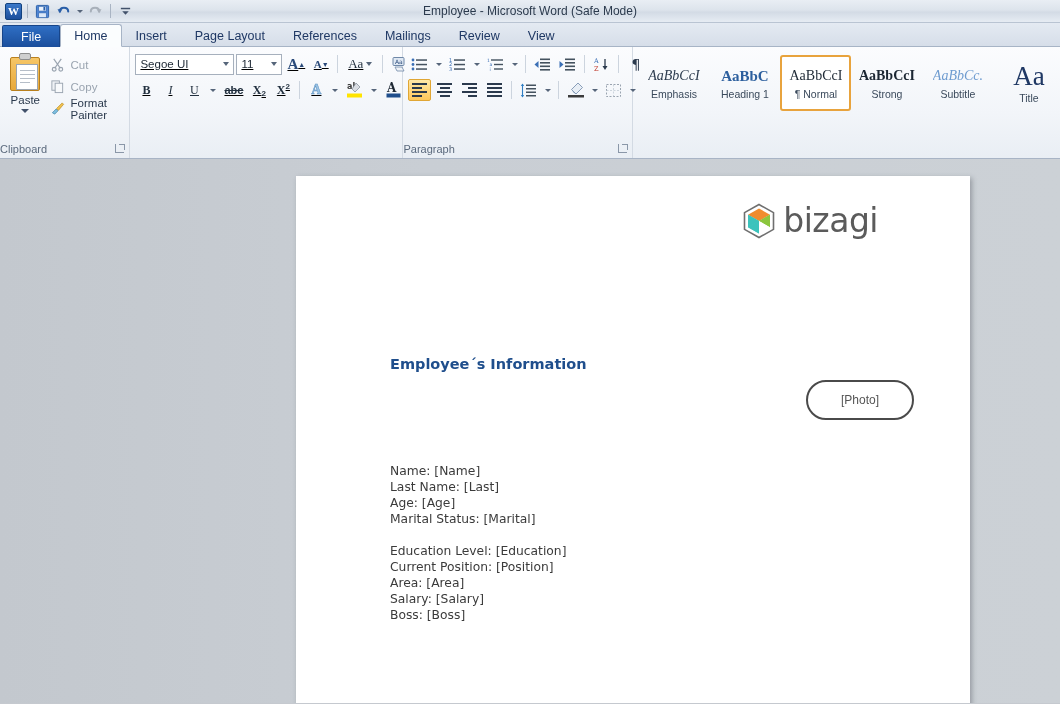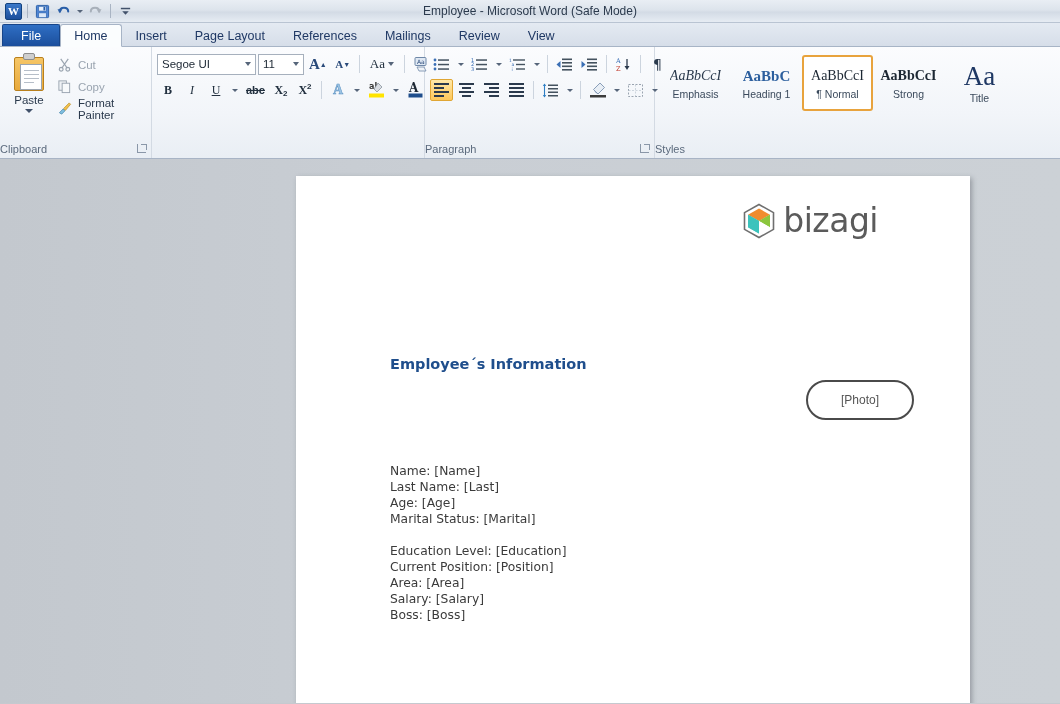--- a/index.html
+++ b/index.html
@@ -37,21 +37,21 @@
   .win-title {
     position: absolute; left: 0; right: 0; text-align: center;
     font-size: 12px; color: #2b3a4d;
     pointer-events: none;
   }
 
   
   .tabstrip {
     height: 24px;
     background: linear-gradient(to bottom, #e4eaf2, #d6dee9);
-    display: flex; align-items: flex-start;
+    display: flex; align-items: center;
     padding-left: 2px;
     border-bottom: 1px solid #a7b4c6;
     position: relative;
   }
   .tab {
     height: 23px; line-height: 23px;
     padding: 0 13px;
     font-size: 12.5px; color: #1f3864;
     border: 1px solid transparent;
     border-bottom: none;
@@ -365,21 +365,21 @@
         </div>
       </div>
     </div>
     <div class="group-label">
       <span>Clipboard</span>
       <span class="dlg-launcher"></span>
     </div>
   </div>
 
   <div class="group g-font">
-    <div class="group-body" style="flex-direction:column; padding-top:6px;">
+    <div class="group-body" style="flex-direction:column; padding-top:6px;text-decoration:underline;">
       <div class="row">
         <div class="combo fontname">
           <span>Segoe UI</span>
           <span class="arrow">
               <i class="tri-dn"></i>
             </span>
         </div>
         <div class="combo fontsize">
           <span>11</span>
           <span class="arrow">
@@ -618,27 +618,28 @@
         </div>
         <div class="style-item active">
           <div class="style-preview" style="color:#1c2733;">AaBbCcI</div>
           <div class="style-name">¶ Normal</div>
         </div>
         <div class="style-item">
           <div class="style-preview" style="font-weight:bold;color:#1c2733;">AaBbCcI</div>
           <div class="style-name">Strong</div>
         </div>
         <div class="style-item">
+          <div class="style-preview" style="font-style:italic;color:#6f9cd0;">AaBbCc.</div>
+          <div class="style-name">Subtitle</div>
+        </div>
+        <div class="style-item">
           <div class="style-preview" style="color:#1f3864;font-size:27px;line-height:28px;">Aa</div>
           <div class="style-name">Title</div>
         </div>
       </div>
-    </div>
-    <div class="group-label" style="width:228px">
-      <span>Styles</span>
     </div>
   </div>
 
 </div>
 
 <div class="docarea">
   <div class="page">
 
     <div class="logo">
       <svg width="34" height="36" viewBox="0 0 34 36">

